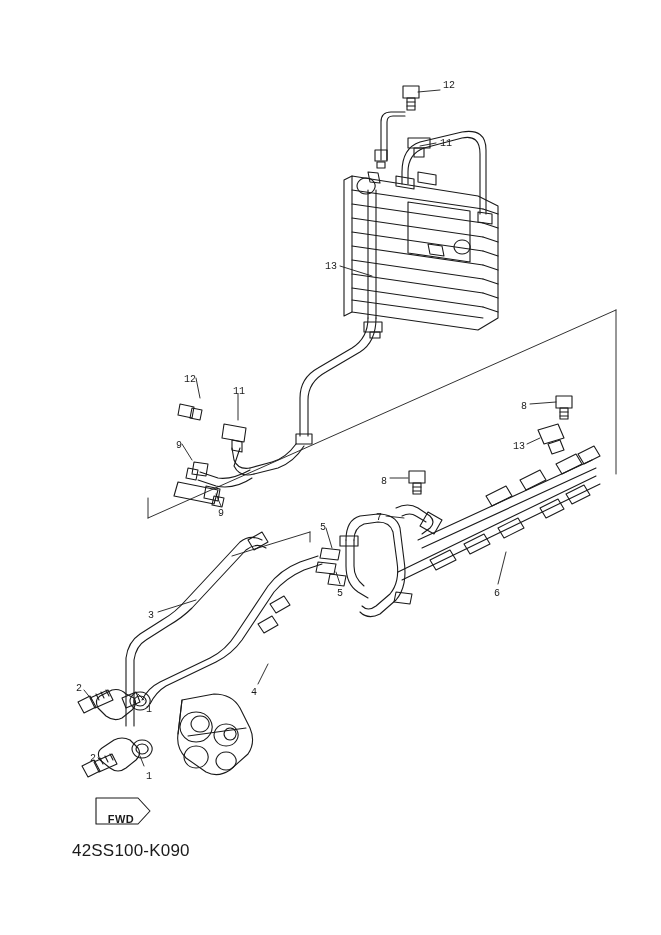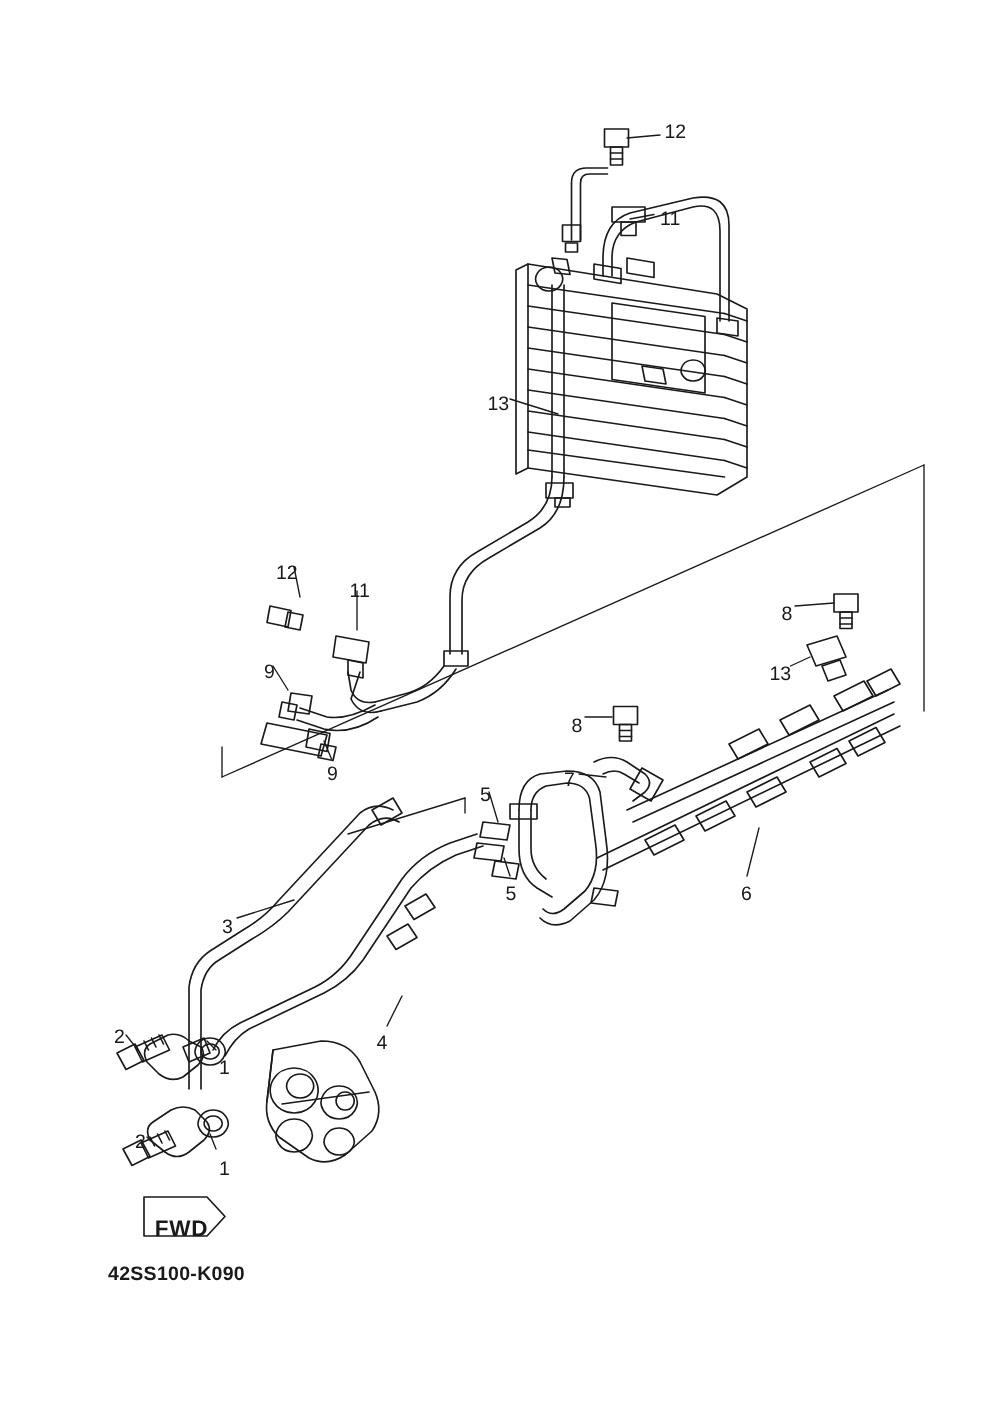--- a/index.html
+++ b/index.html
@@ -21,45 +21,44 @@
     height: 935px;
   }
   svg#parts-svg {
     position: absolute;
     left: 0; top: 0;
     width: 661px;
     height: 935px;
   }
   .callout {
     position: absolute;
-    font-family: Liberation Sans, sans-serif;
-    font-size: 13px;
+    font-family: Liberation Mono, monospace;
+    font-size: 10px;
     color: #1a1a1a;
     line-height: 1;
     white-space: nowrap;
   }
   .partcode {
     position: absolute;
     left: 72px;
     top: 841px;
     font-family: "Liberation Sans", sans-serif;
-    font-size: 13px;
+    font-size: 17px;
     letter-spacing: 0.2px;
     color: #1a1a1a;
     white-space: nowrap;
-    font-weight: bold;
   }
   .fwd-label {
     position: absolute;
     left: 99px;
     top: 800px;
     width: 44px;
     height: 38px;
     font-family: "Liberation Sans", sans-serif;
-    font-size: 15px;
+    font-size: 11px;
     font-weight: bold;
     color: #1a1a1a;
     display: flex;
     align-items: center;
     justify-content: center;
     letter-spacing: 0.5px;
   }
 </style>
 </head>
 <body>

